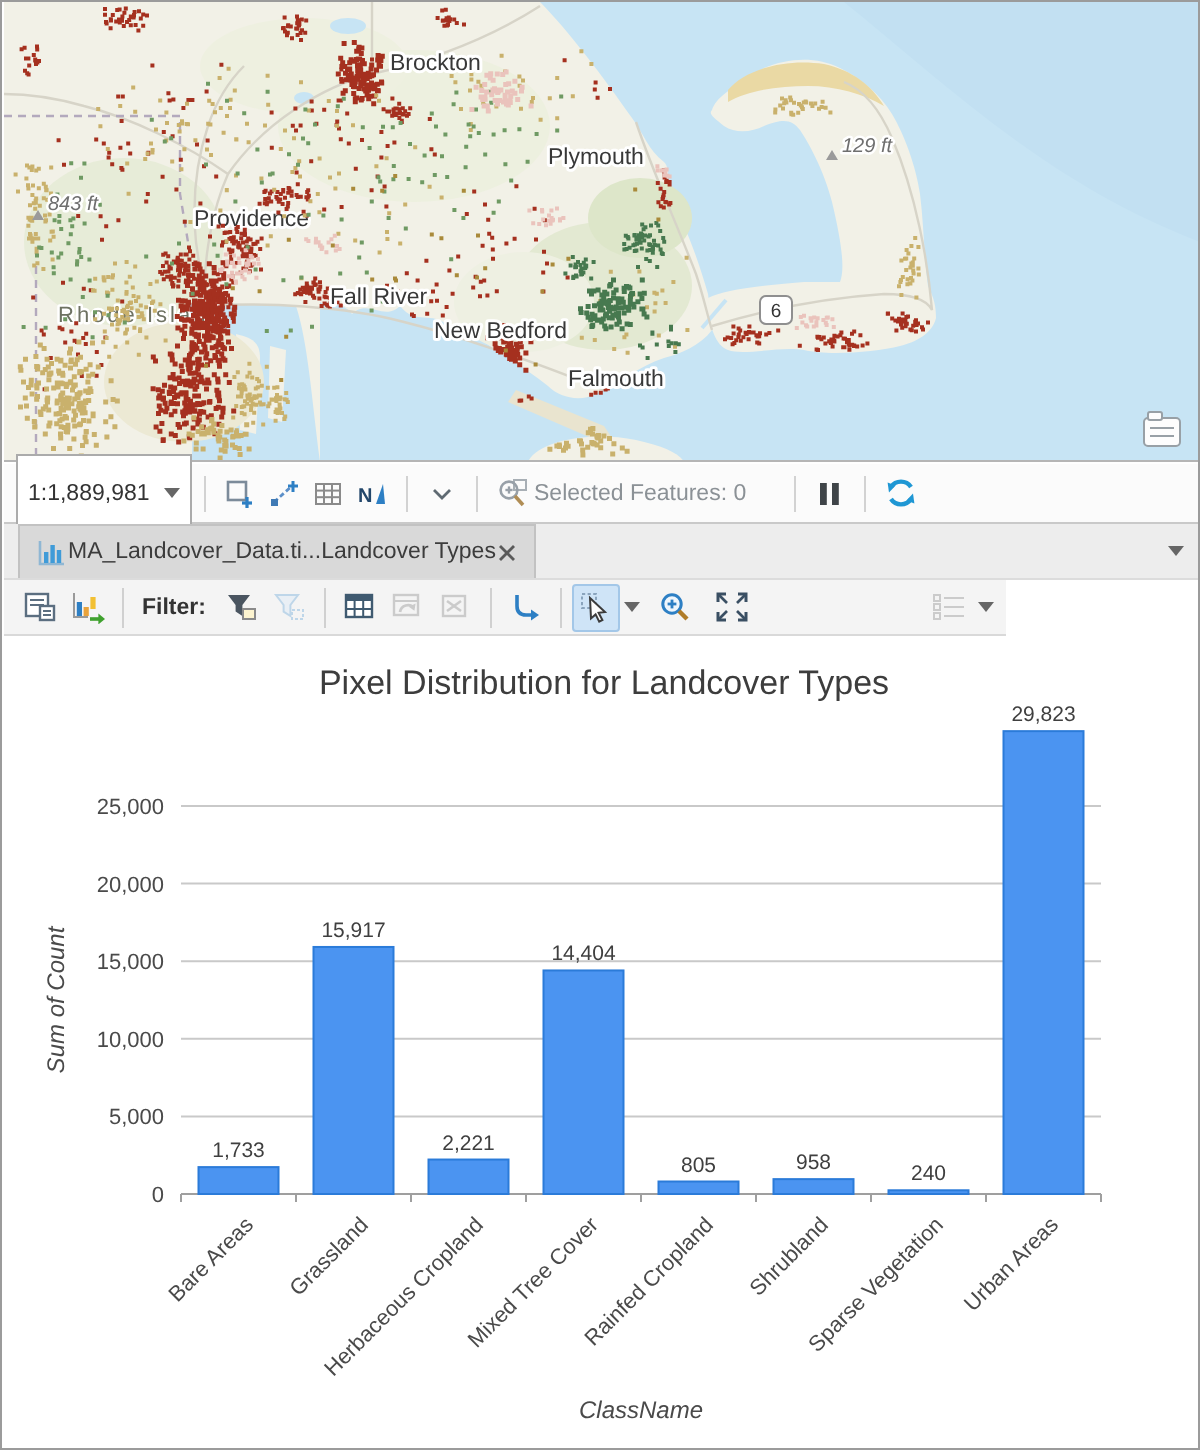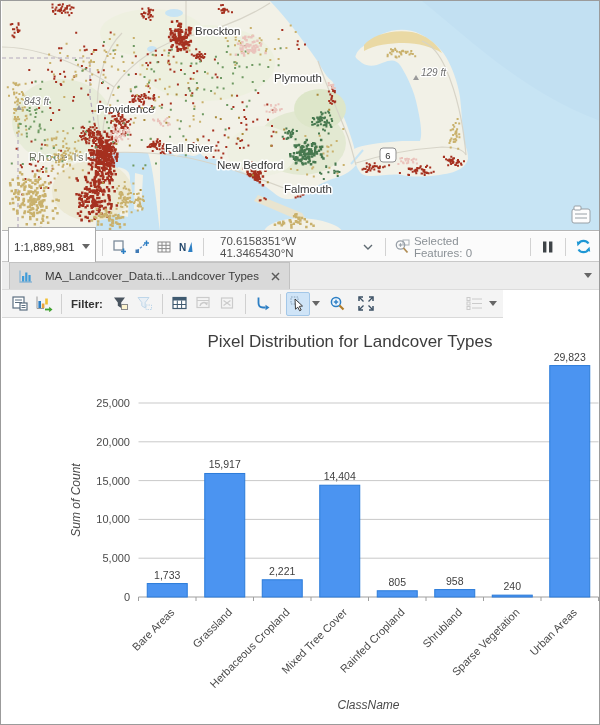--- a/index.html
+++ b/index.html
@@ -19,34 +19,34 @@
   #scale-box{width:88px;height:40px;border:1px solid #ababab;background:#fff;display:flex;align-items:center;
     padding:0 5px;justify-content:space-between;color:#333;flex:none;}
   .caret{width:0;height:0;border-left:4px solid transparent;border-right:4px solid transparent;border-top:5px solid #666;}
   .sb-icon{width:18px;height:18px;margin:0 2px;display:flex;align-items:center;justify-content:center;flex:none;}
   #coords{margin:0 4px 0 10px;color:#4f4f4f;}
   #sel-feat{color:#8b9196;margin-right:18px;}
   
   #tabbar{position:absolute;left:1px;top:261px;width:598px;height:28px;background:#ededed;border-bottom:1px solid #dcdcdc;
     display:flex;align-items:stretch;}
   #chart-tab{margin-left:7px;background:#d9d9d9;border:1px solid #c2c2c2;border-bottom:none;display:flex;align-items:center;
-    padding:0 8px;gap:11px;font-size:11.5px;color:#3c3c3c;}
+    padding:0 8px;gap:0;font-size:11.5px;color:#3c3c3c;}
   #tabbar-caret{margin-left:auto;align-self:center;margin-right:8px;}
   
   #chart-toolbar{position:absolute;left:1px;top:289px;width:501px;height:28px;background:#f4f4f4;border-bottom:1px solid #d9d9d9;
     display:flex;align-items:center;padding:0 6px;font-size:11.5px;}
   .tb-btn{width:24px;height:24px;display:flex;align-items:center;justify-content:center;border-radius:2px;flex:none;}
   .tb-btn.active{background:#cfe4f7;border:1px solid #a3c7e8;}
   .tb-btn.disabled{opacity:.45;}
   .tb-sep{width:1px;height:20px;background:#d0d0d0;margin:0 5px;flex:none;}
   #filter-label{font-weight:bold;color:#333;margin:0 6px 0 4px;}
   .tb-caret{margin-left:2px;}
   #tb-right{margin-left:auto;display:flex;align-items:center;}
   
-  #chart-panel{position:absolute;left:1px;top:317px;width:598px;height:407px;background:#ffffff;padding-left:48px;}
+  #chart-panel{position:absolute;left:1px;top:317px;width:598px;height:407px;background:#ffffff;}
   #chart-svg{display:block;}
   .grid-line{stroke:#c9c9c9;stroke-width:1;}
   .axis-line{stroke:#9f9f9f;stroke-width:1;}
   .ytick-label,.cat-label{font-size:11px;fill:#4a4a4a;}
   .val-label{font-size:10.5px;fill:#3f3f3f;}
   .axis-title{font-size:12px;font-style:italic;fill:#4a4a4a;}
   .chart-title{font-size:17px;fill:#3d3d3d;}
 </style>
 </head>
 <body>
@@ -152,21 +152,20 @@
           <line x1="2" y1="9.6" x2="14" y2="9.6" stroke="#8a8a8a"></line>
         </svg>
     </div>
     <div class="sb-icon">
       <svg width="16" height="16">
           <text x="1" y="12" font-size="10" font-weight="bold" fill="#23476b" font-family="Liberation Sans,sans-serif">N</text>
           <path d="M10,13 L13.5,3 L14.5,13 Z" fill="#2d7fc4"></path>
         </svg>
     </div>
     <div class="sb-sep"></div>
-    <span id="coords">70.6158351°W 41.3465430°N</span>
     <div class="sb-icon">
       <svg width="12" height="10">
           <polyline points="2,3 6,7 10,3" fill="none" stroke="#5f6a72" stroke-width="1.4"></polyline>
         </svg>
     </div>
     <div class="sb-sep"></div>
     <div class="sb-icon">
       <svg width="17" height="17">
           <rect x="9" y="2" width="6" height="5" fill="none" stroke="#a8afb5"></rect>
           <circle cx="6.5" cy="7" r="4.2" fill="none" stroke="#98a0a8" stroke-width="1.3"></circle>

